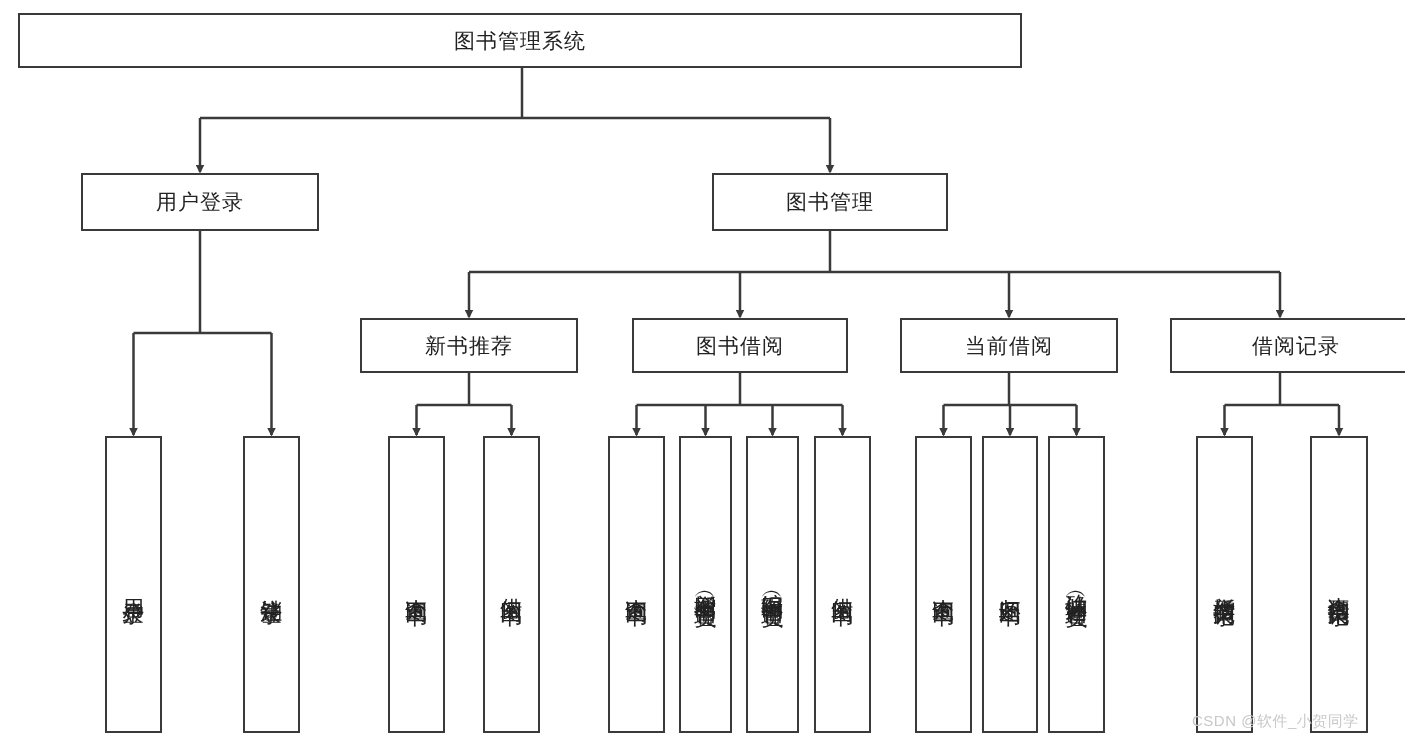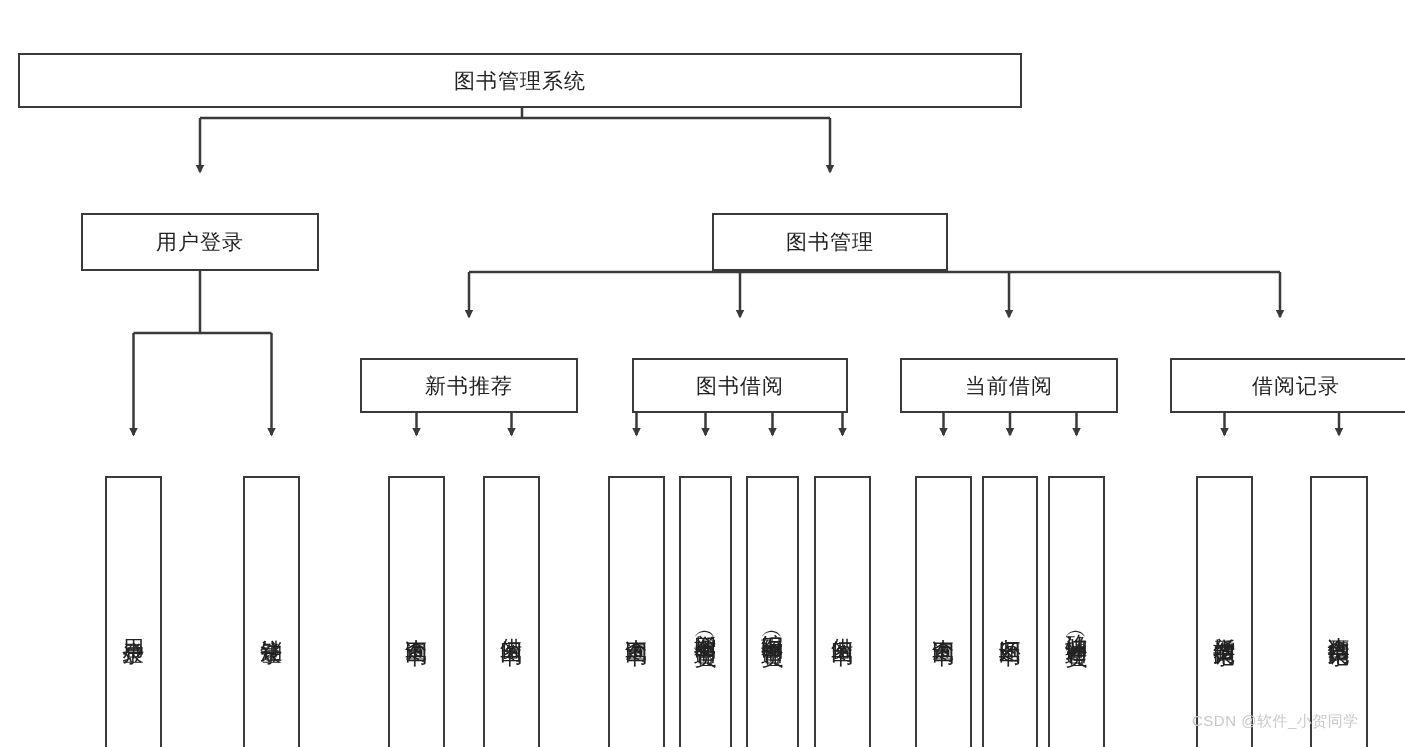--- a/index.html
+++ b/index.html
@@ -30,21 +30,20 @@
   }
   .node {
     position: absolute;
     box-sizing: border-box;
     background: #ffffff;
     border: 2px solid #3a3a3a;
     display: flex;
     align-items: center;
     justify-content: center;
     color: #222222;
-    margin-top: 40px;
   }
   .node.horizontal {
     font-size: 21px;
     letter-spacing: 1px;
     line-height: 1.2;
   }
   .node.vertical {
     writing-mode: vertical-rl;
     text-orientation: upright;
     font-size: 22px;

